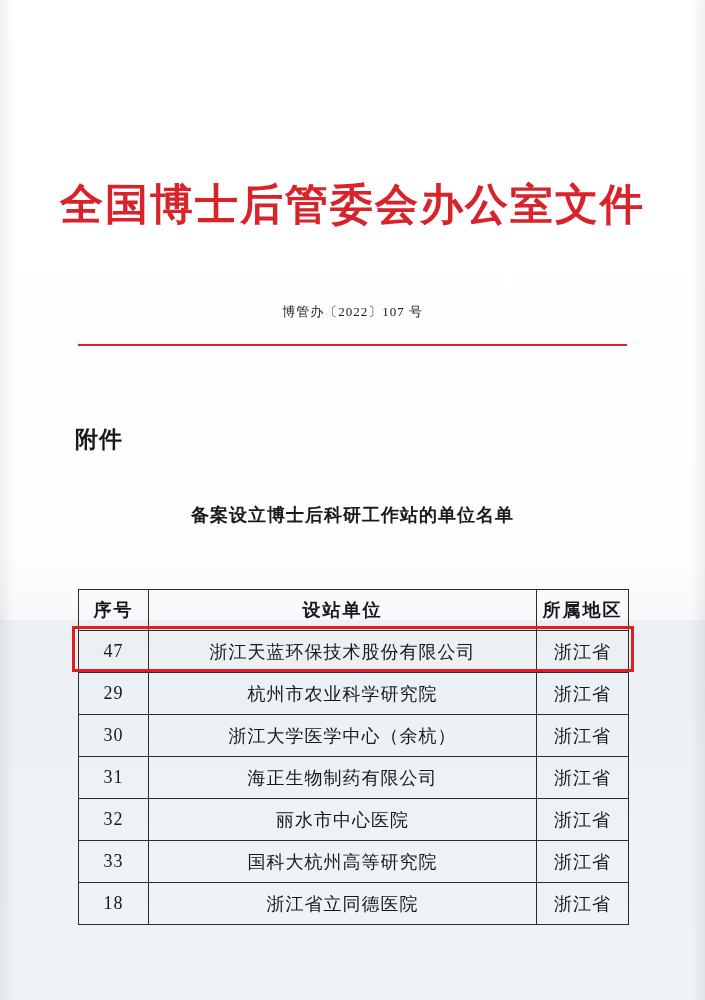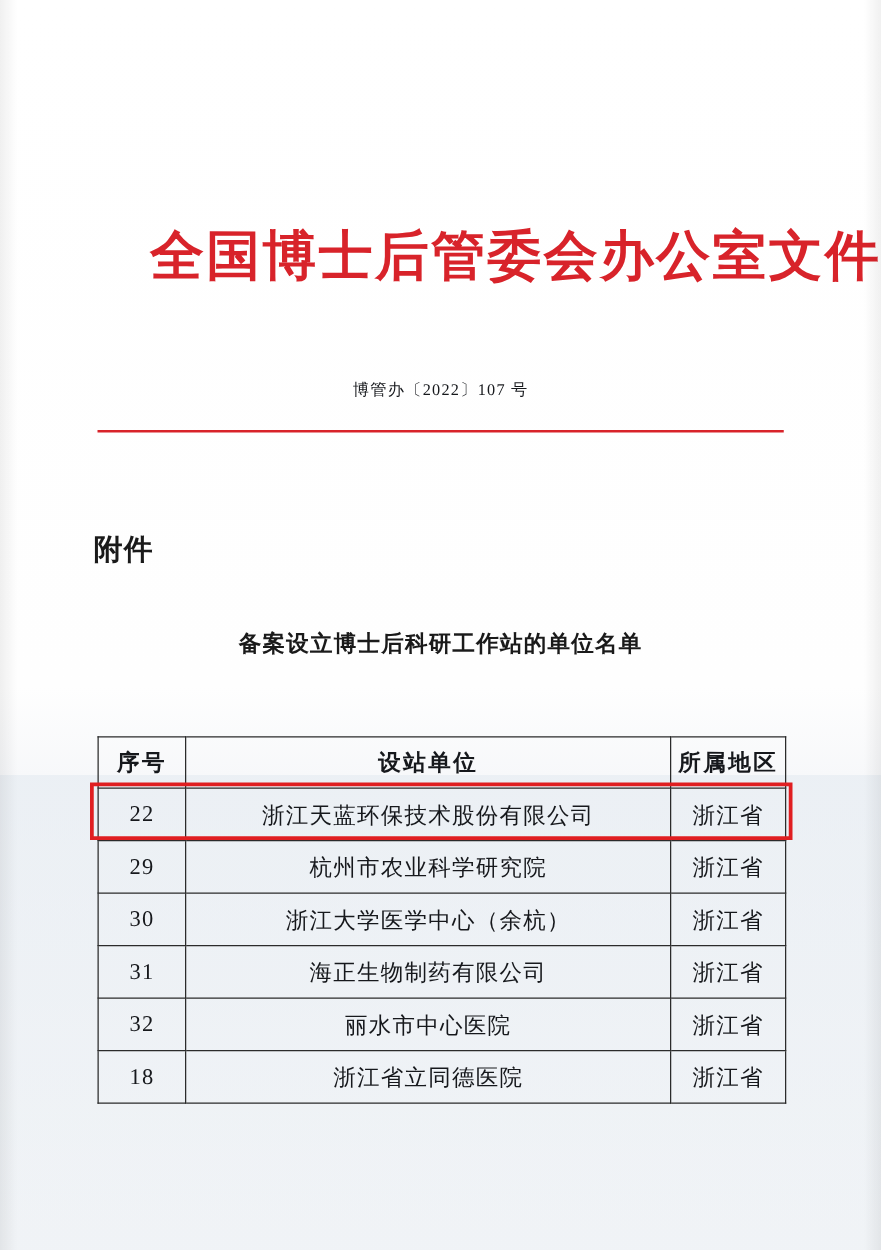--- a/index.html
+++ b/index.html
@@ -27,21 +27,21 @@
     left: 0; right: 0;
     top: 620px;
     height: 380px;
     background: linear-gradient(to bottom, rgba(226,233,240,0.55), rgba(233,238,243,0.35));
     pointer-events: none;
   }
   .doc-title {
     position: absolute;
     top: 176px;
     left: 0; right: 0;
-    text-align: right;
+    text-align: center;
     color: #d8232a;
     font-family: "Liberation Serif", "DejaVu Serif", serif;
     font-weight: bold;
     font-size: 43px;
     letter-spacing: 2px;
     white-space: nowrap;
   }
   .doc-number {
     position: absolute;
     top: 303px;
@@ -157,21 +157,21 @@
       </colgroup>
       <thead>
         <tr>
           <td>序号</td>
           <td>设站单位</td>
           <td>所属地区</td>
         </tr>
       </thead>
       <tbody id="table-body">
           <tr>
-            <td>22</td>
+            <td>47</td>
             <td>浙江天蓝环保技术股份有限公司</td>
             <td>浙江省</td>
           </tr>
           <tr>
             <td>29</td>
             <td>杭州市农业科学研究院</td>
             <td>浙江省</td>
           </tr>
           <tr>
             <td>30</td>
@@ -179,20 +179,25 @@
             <td>浙江省</td>
           </tr>
           <tr>
             <td>31</td>
             <td>海正生物制药有限公司</td>
             <td>浙江省</td>
           </tr>
           <tr>
             <td>32</td>
             <td>丽水市中心医院</td>
+            <td>浙江省</td>
+          </tr>
+          <tr>
+            <td>33</td>
+            <td>国科大杭州高等研究院</td>
             <td>浙江省</td>
           </tr>
           <tr>
             <td>18</td>
             <td>浙江省立同德医院</td>
             <td>浙江省</td>
           </tr>
         </tbody>
     </table>
   </div>

